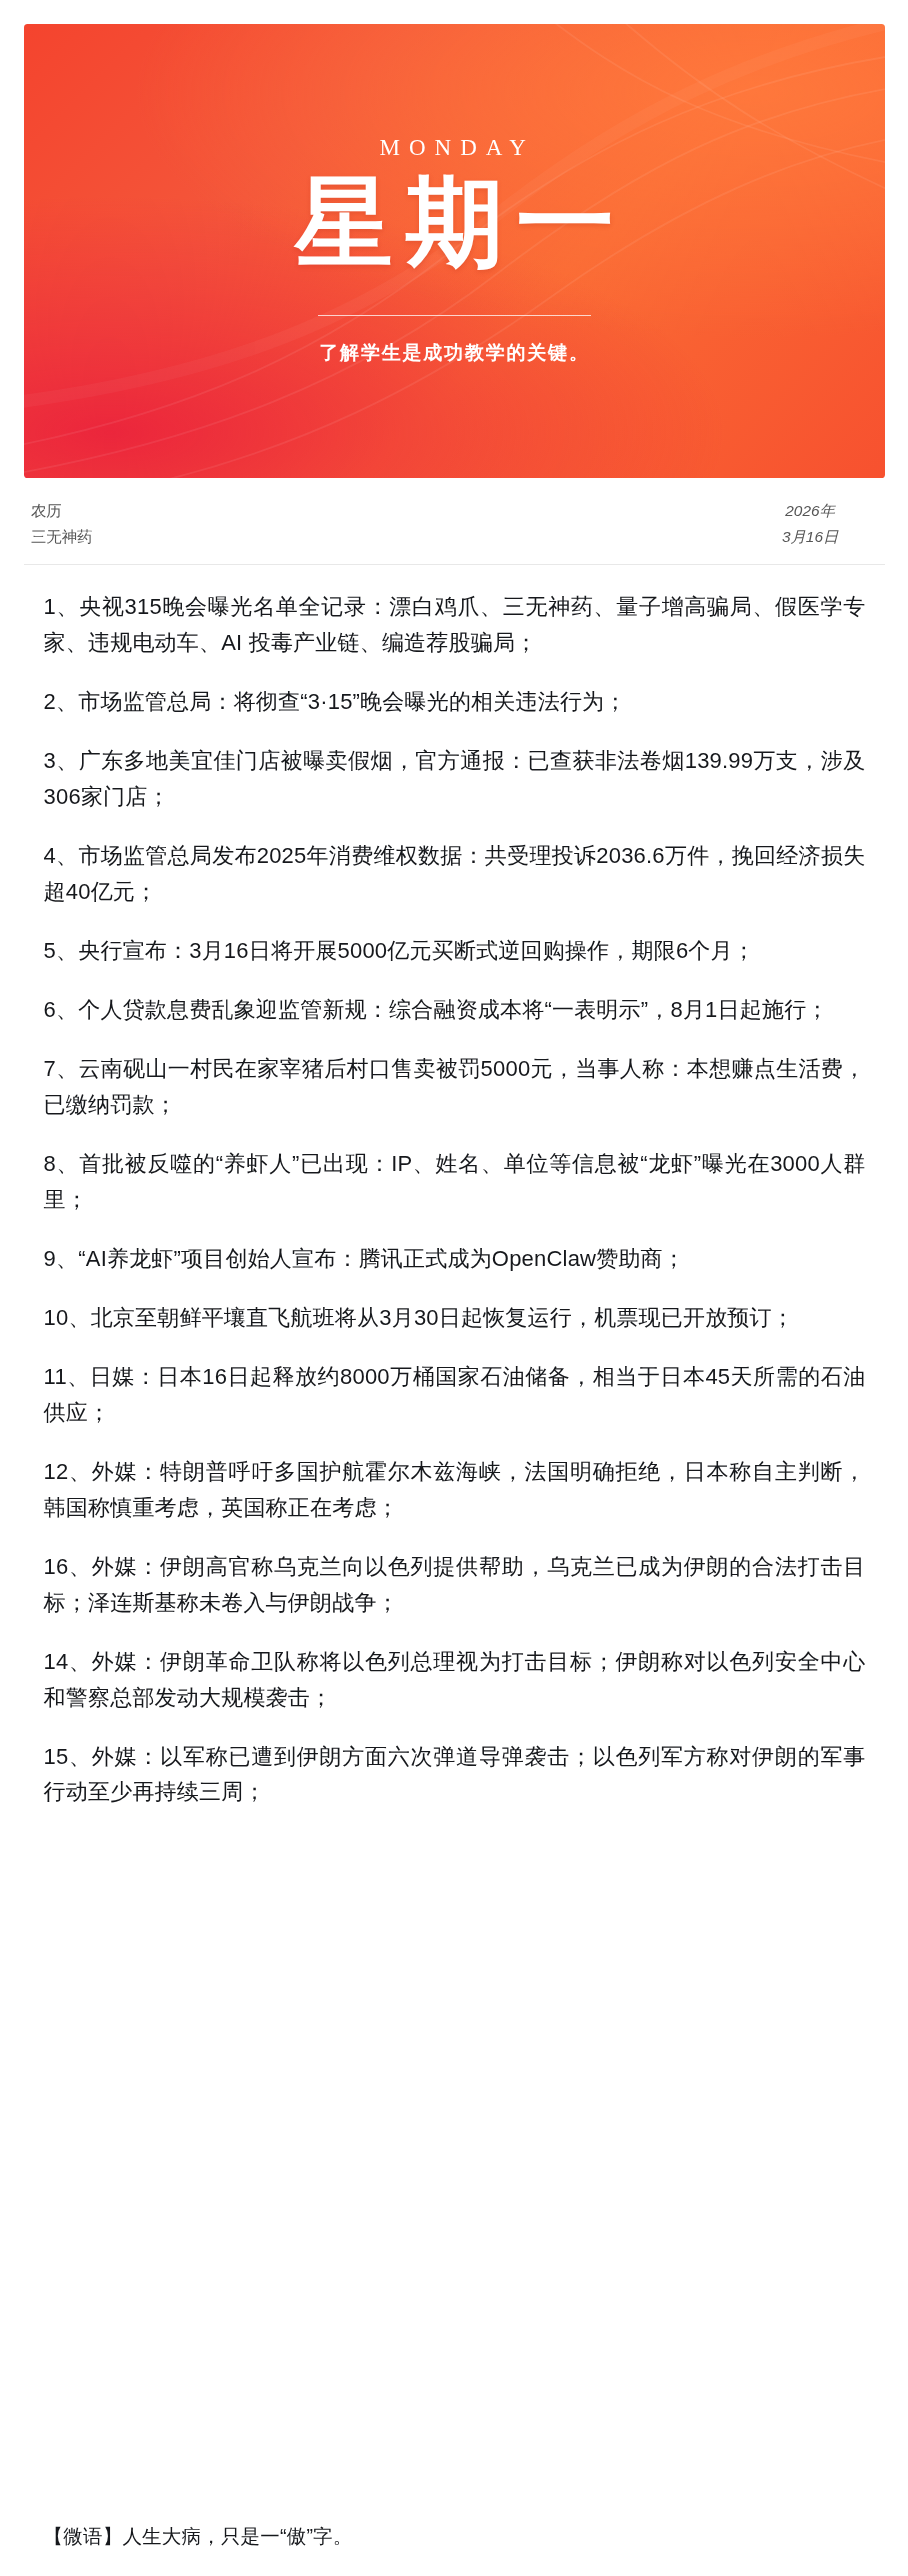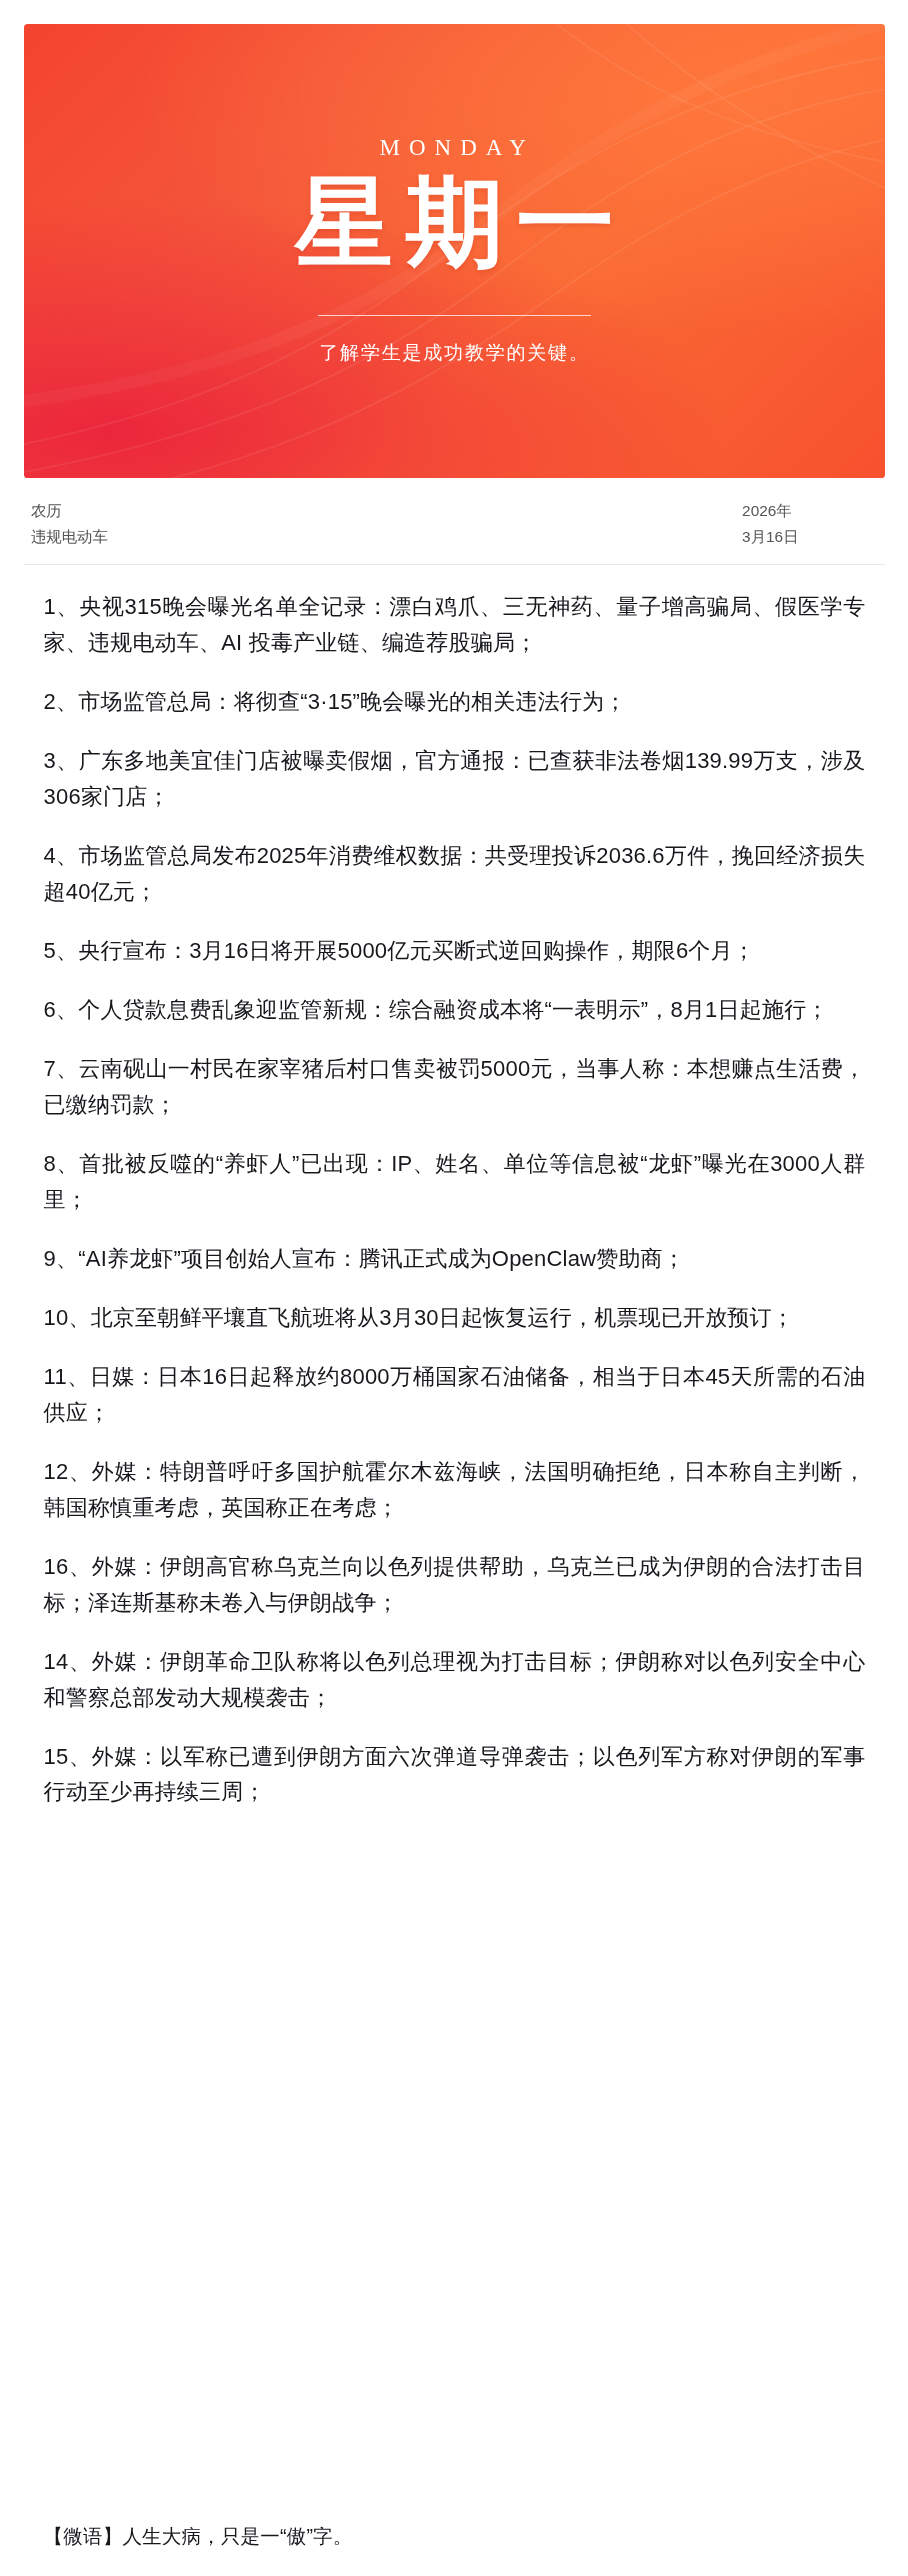--- a/index.html
+++ b/index.html
@@ -75,39 +75,40 @@
     width: 273px;
     height: 0.9px;
     background: rgba(255,255,255,0.75);
     margin: 36px auto 0 auto;
   }
   .hero-sub {
     font-size: 19px;
     letter-spacing: 1.8px;
     margin-top: 23.6px;
     color: #ffffff;
-    font-weight: 400;
+    font-weight: 700;
   }
 
   
   .meta-bar {
     display: flex;
     align-items: center;
     justify-content: space-between;
     padding: 20px 7.3px 14.5px 7.3px;
     border-bottom: 1.8px solid #e8e8e8;
   }
   .meta-left, .meta-right {
     font-size: 15.4px;
     color: #555555;
     line-height: 1.7;
     width: 136px;
   }
   .meta-right {
-    text-align: left;
+    text-align: center;
+    font-style: italic;
   }
   .meta-title {
     flex: 1;
     text-align: center;
     color: #e8301c;
     font-size: 26px;
     font-weight: 700;
     letter-spacing: 0.9px;
     font-family: "Liberation Serif", "DejaVu Serif", serif;
   }
@@ -159,21 +160,21 @@
       <div class="hero-weekday-en">MONDAY</div>
       <div class="hero-weekday-cn">星期一</div>
       <div class="hero-divider"></div>
       <div class="hero-sub">了解学生是成功教学的关键。</div>
     </div>
   </div>
 
   <div class="meta-bar">
     <div class="meta-left">
       <div>农历</div>
-      <div>违规电动车</div>
+      <div>三无神药</div>
     </div>
     <div class="meta-right">
       <div>2026年</div>
       <div>3月16日</div>
     </div>
   </div>
 
   <div class="news-list">
     <p class="news-item">1、央视315晚会曝光名单全记录：漂白鸡爪、三无神药、量子增高骗局、假医学专家、违规电动车、AI 投毒产业链、编造荐股骗局；</p>
     <p class="news-item">2、市场监管总局：将彻查“3·15”晚会曝光的相关违法行为；</p>

